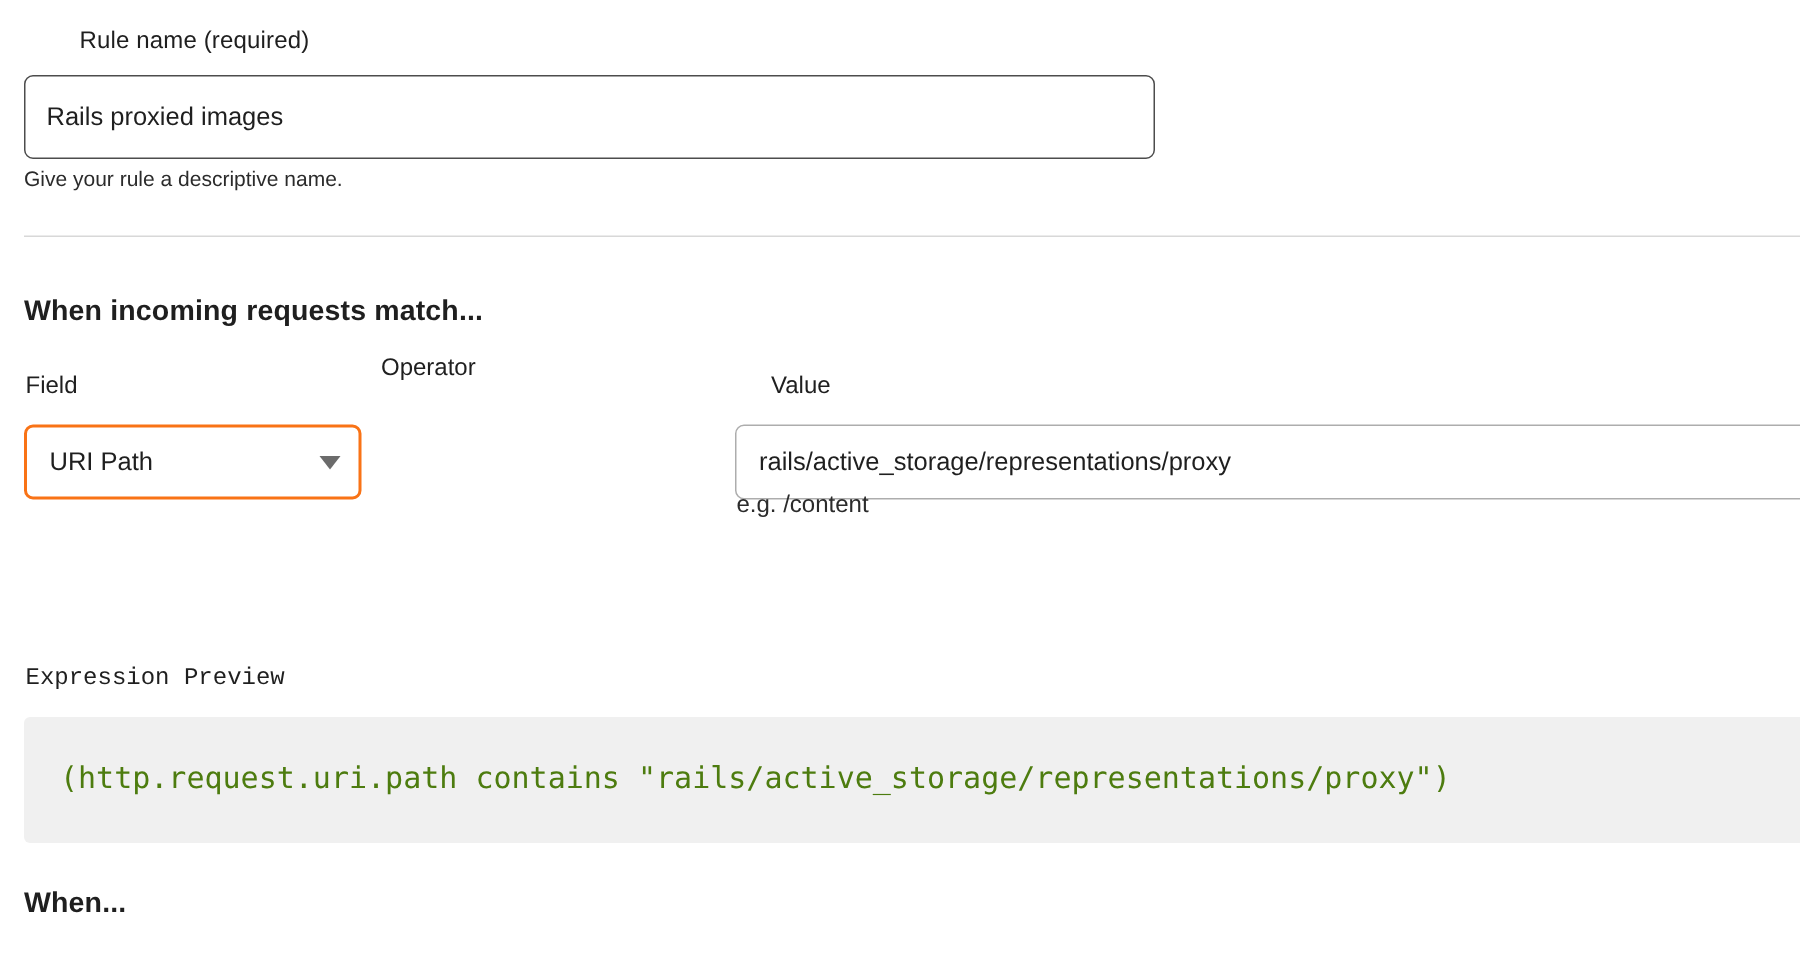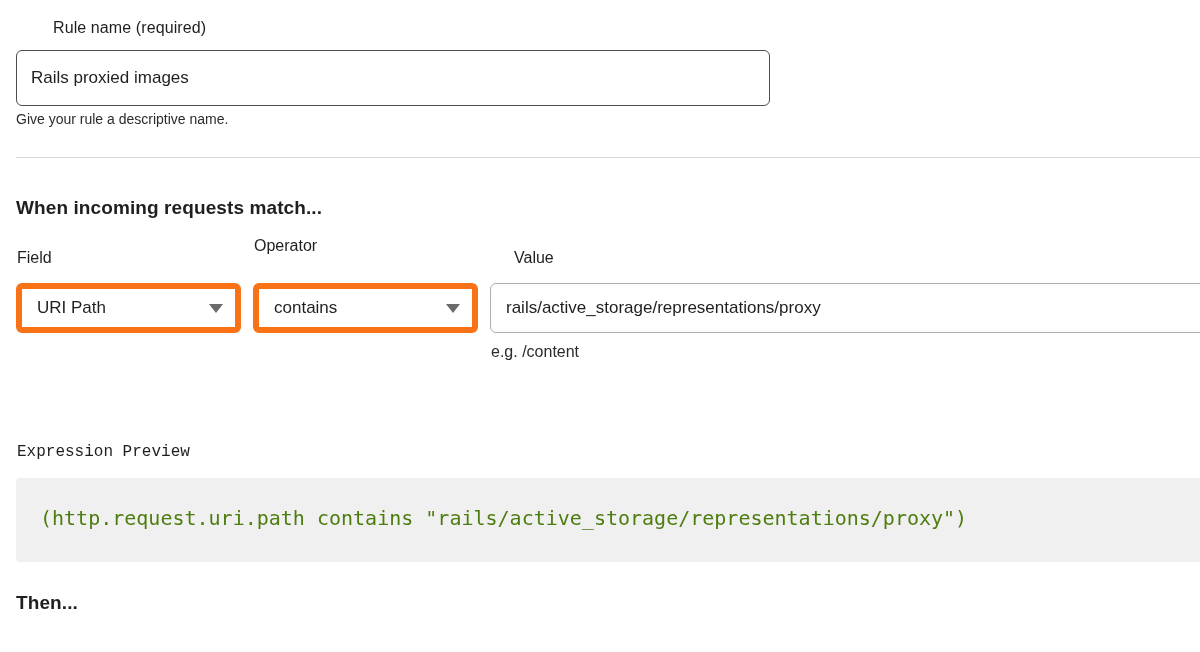--- a/index.html
+++ b/index.html
@@ -89,21 +89,21 @@
     text-align: right;
   }
   #field-label-col    { left: 17px;  top: 248px; }
   #operator-label-col { left: 254px; top: 236px; }
   #value-label-col    { left: 514px; top: 248px; }
 
   .select-box {
     position: absolute;
     height: 50px;
     background: #ffffff;
-    border: 6px solid #f97316;
+    border: 2px solid #f97316;
     border-radius: 6px;
     display: flex;
     align-items: center;
     padding: 0 12px 0 15px;
     cursor: pointer;
   }
   .select-box .sel-text {
     flex: 1 1 auto;
     font-size: 17px;
     color: #1f1f1f;
@@ -130,21 +130,21 @@
     height: 50px;
     border: 1px solid #adadad;
     border-radius: 6px;
     font-size: 17px;
     padding: 0 15px;
   }
 
   #value-help {
     position: absolute;
     left: 491px;
-    top: 342px;
+    top: 327px;
     font-size: 16px;
     color: #2b2b2b;
     line-height: 20px;
   }
 
   
   #expression-label {
     position: absolute;
     left: 17px;
     top: 442px;
@@ -194,30 +194,26 @@
 
   <div class="col-label" id="operator-label-col">Operator</div>
 
   <div class="col-label" id="value-label-col">Value</div>
 
   <div class="select-box" id="field-select">
     <span class="sel-text">URI Path</span>
     <span class="caret"></span>
   </div>
 
-  <div class="select-box" id="operator-select">
-    <span class="sel-text">contains</span>
-    <span class="caret"></span>
-  </div>
 
   <input class="text-input" id="value-input" type="text" value="rails/active_storage/representations/proxy" style="">
 
   <div id="value-help">e.g. /content</div>
 
   <div id="expression-label">Expression Preview</div>
 
   <div id="expression-preview">
     <div id="expression-code">(http.request.uri.path contains "rails/active_storage/representations/proxy")</div>
   </div>
 
-  <div class="section-heading" id="then-heading">Then...</div>
+  <div class="section-heading" id="then-heading">When...</div>
 
 </div>
 
 </body></html>

